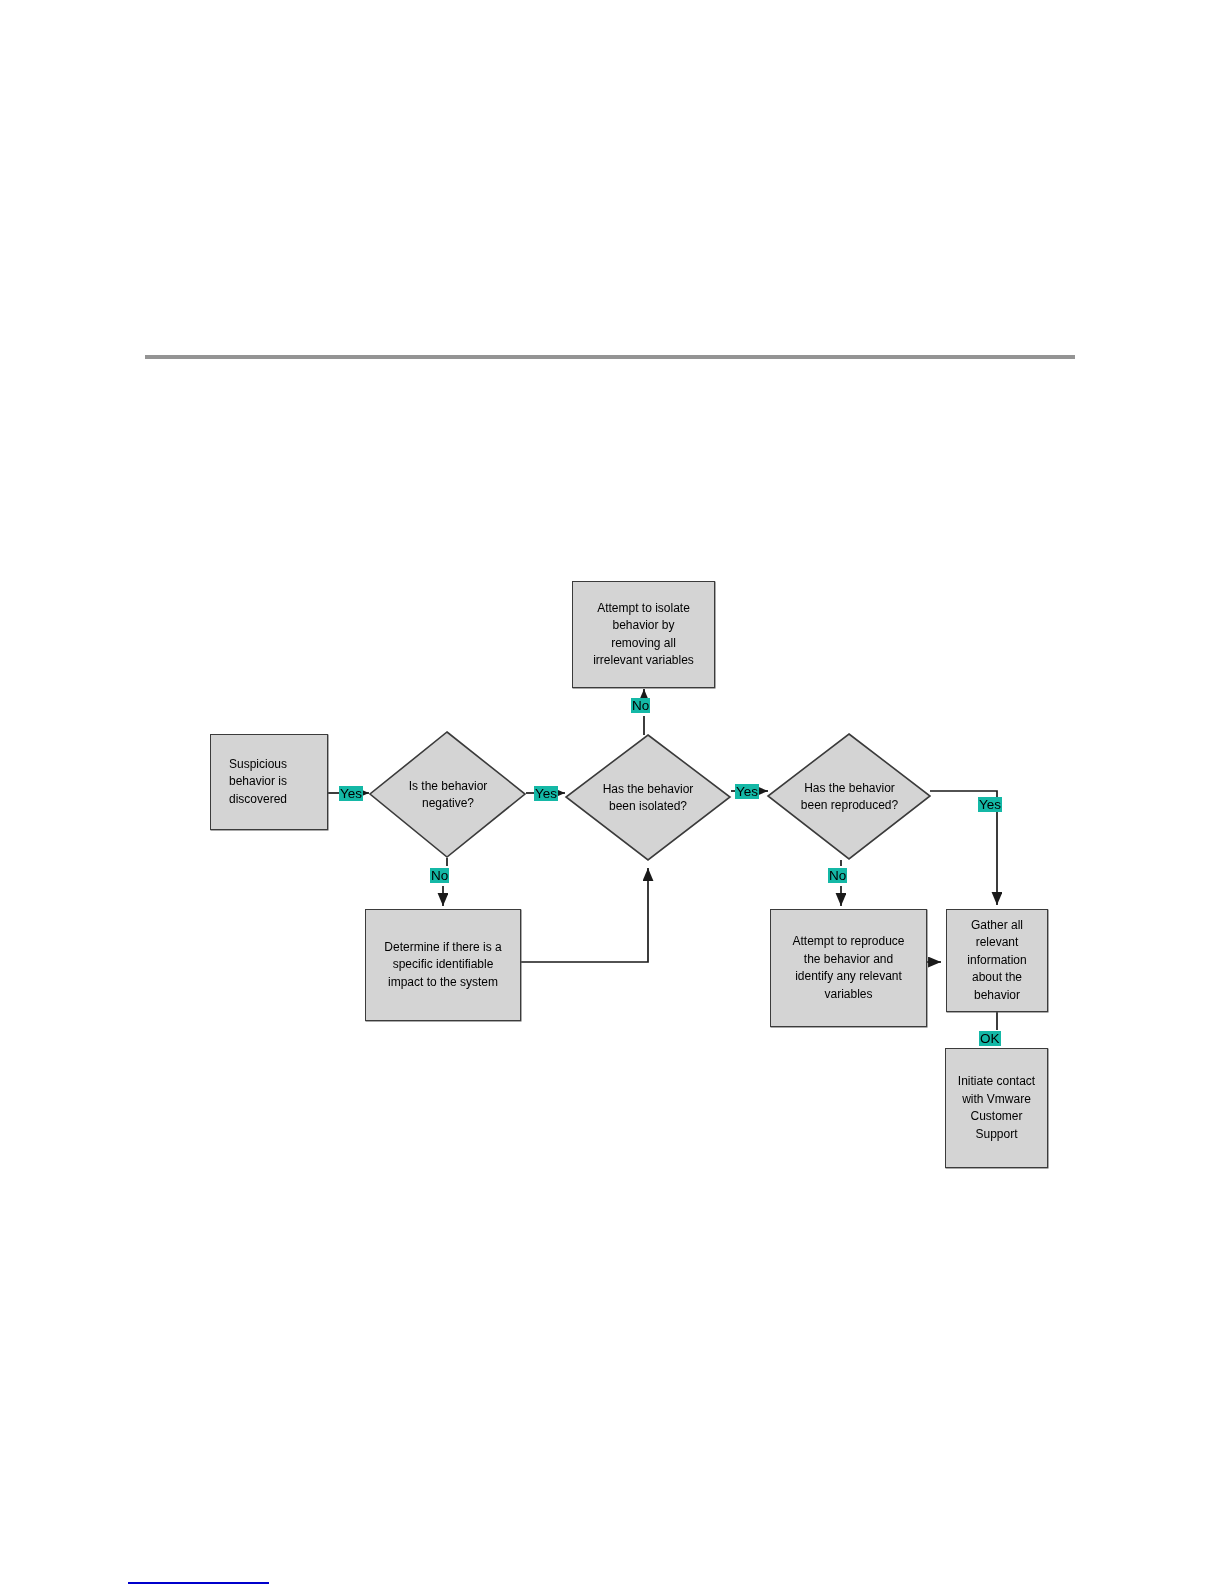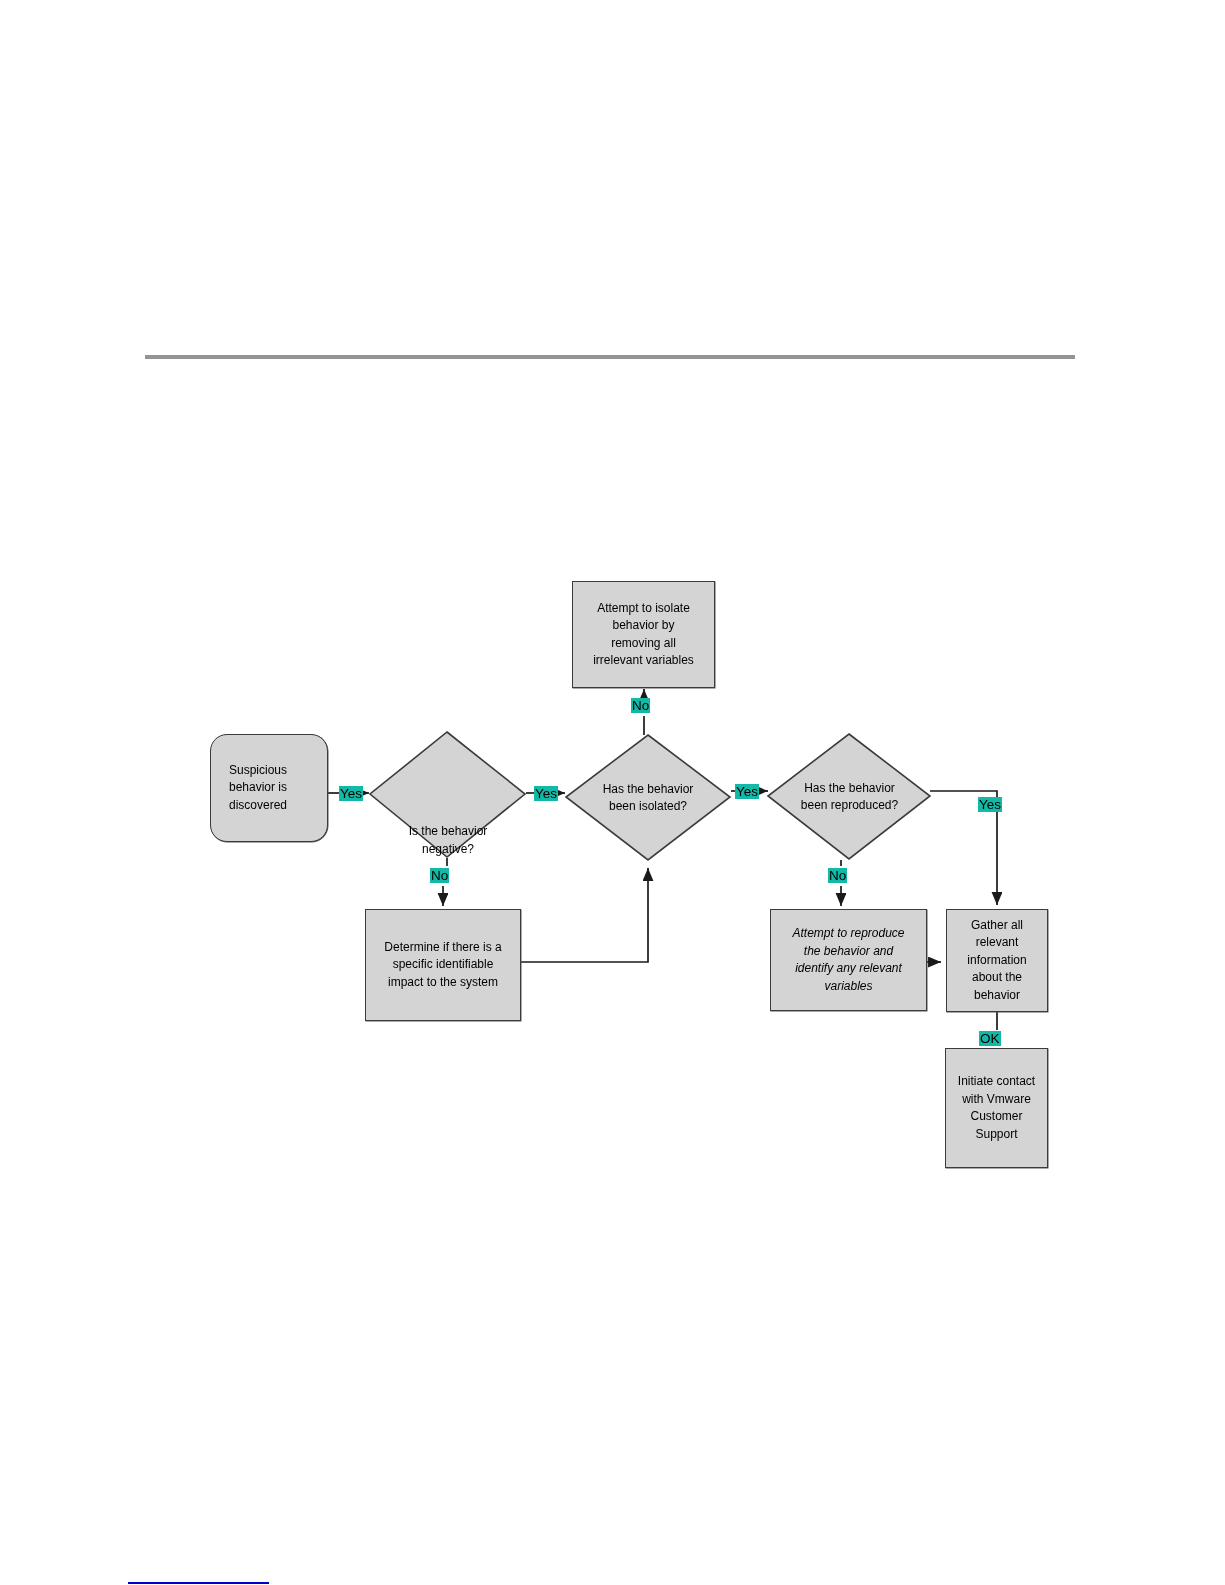--- a/index.html
+++ b/index.html
@@ -150,45 +150,45 @@
         <line x1="997" y1="1050" x2="997" y2="1070" marker-end="url(#arrow)"></line>
       </g>
 
       <g fill="#d4d4d4" stroke="#3b3b3b" stroke-width="1.6">
         <polygon points="447,732 525,794 447,857 370,794"></polygon>
         <polygon points="648,735 730,797 648,860 566,797"></polygon>
         <polygon points="849,734 930,796 849,859 768,796"></polygon>
       </g>
     </svg>
 
-    <div class="node process left-text" style="left:210px; top:734px; width:118px; height:108px;border-radius:17px;">
+    <div class="node process left-text" style="left:210px; top:734px; width:118px; height:96px;">
       <div>Suspicious<br>behavior is<br>discovered</div>
     </div>
 
     <div class="node process" style="left:572px; top:581px; width:143px; height:107px;">
       <div>Attempt to isolate<br>behavior by<br>removing all<br>irrelevant variables</div>
     </div>
 
-    <div class="node decision" style="left:370px; top:732px; width:156px; height:126px;align-items:flex-end;">
+    <div class="node decision" style="left:370px; top:732px; width:156px; height:126px;">
       <div class="dlabel">Is the behavior<br>negative?</div>
     </div>
 
     <div class="node decision" style="left:566px; top:735px; width:164px; height:126px;">
       <div class="dlabel">Has the behavior<br>been isolated?</div>
     </div>
 
     <div class="node decision" style="left:768px; top:734px; width:163px; height:126px;">
       <div class="dlabel">Has the behavior<br>been reproduced?</div>
     </div>
 
     <div class="node process" style="left:365px; top:909px; width:156px; height:112px;">
       <div>Determine if there is a<br>specific identifiable<br>impact to the system</div>
     </div>
 
-    <div class="node process" style="left:770px; top:909px; width:157px; height:102px;font-style:italic;">
+    <div class="node process" style="left:770px; top:909px; width:157px; height:118px;">
       <div>Attempt to reproduce<br>the behavior and<br>identify any relevant<br>variables</div>
     </div>
 
     <div class="node process" style="left:946px; top:909px; width:102px; height:103px;justify-content:center;">
       <div>Gather all<br>relevant<br>information<br>about the<br>behavior</div>
     </div>
 
     <div class="node process" style="left:945px; top:1048px; width:103px; height:120px;">
       <div>Initiate contact<br>with Vmware<br>Customer<br>Support</div>
     </div>

